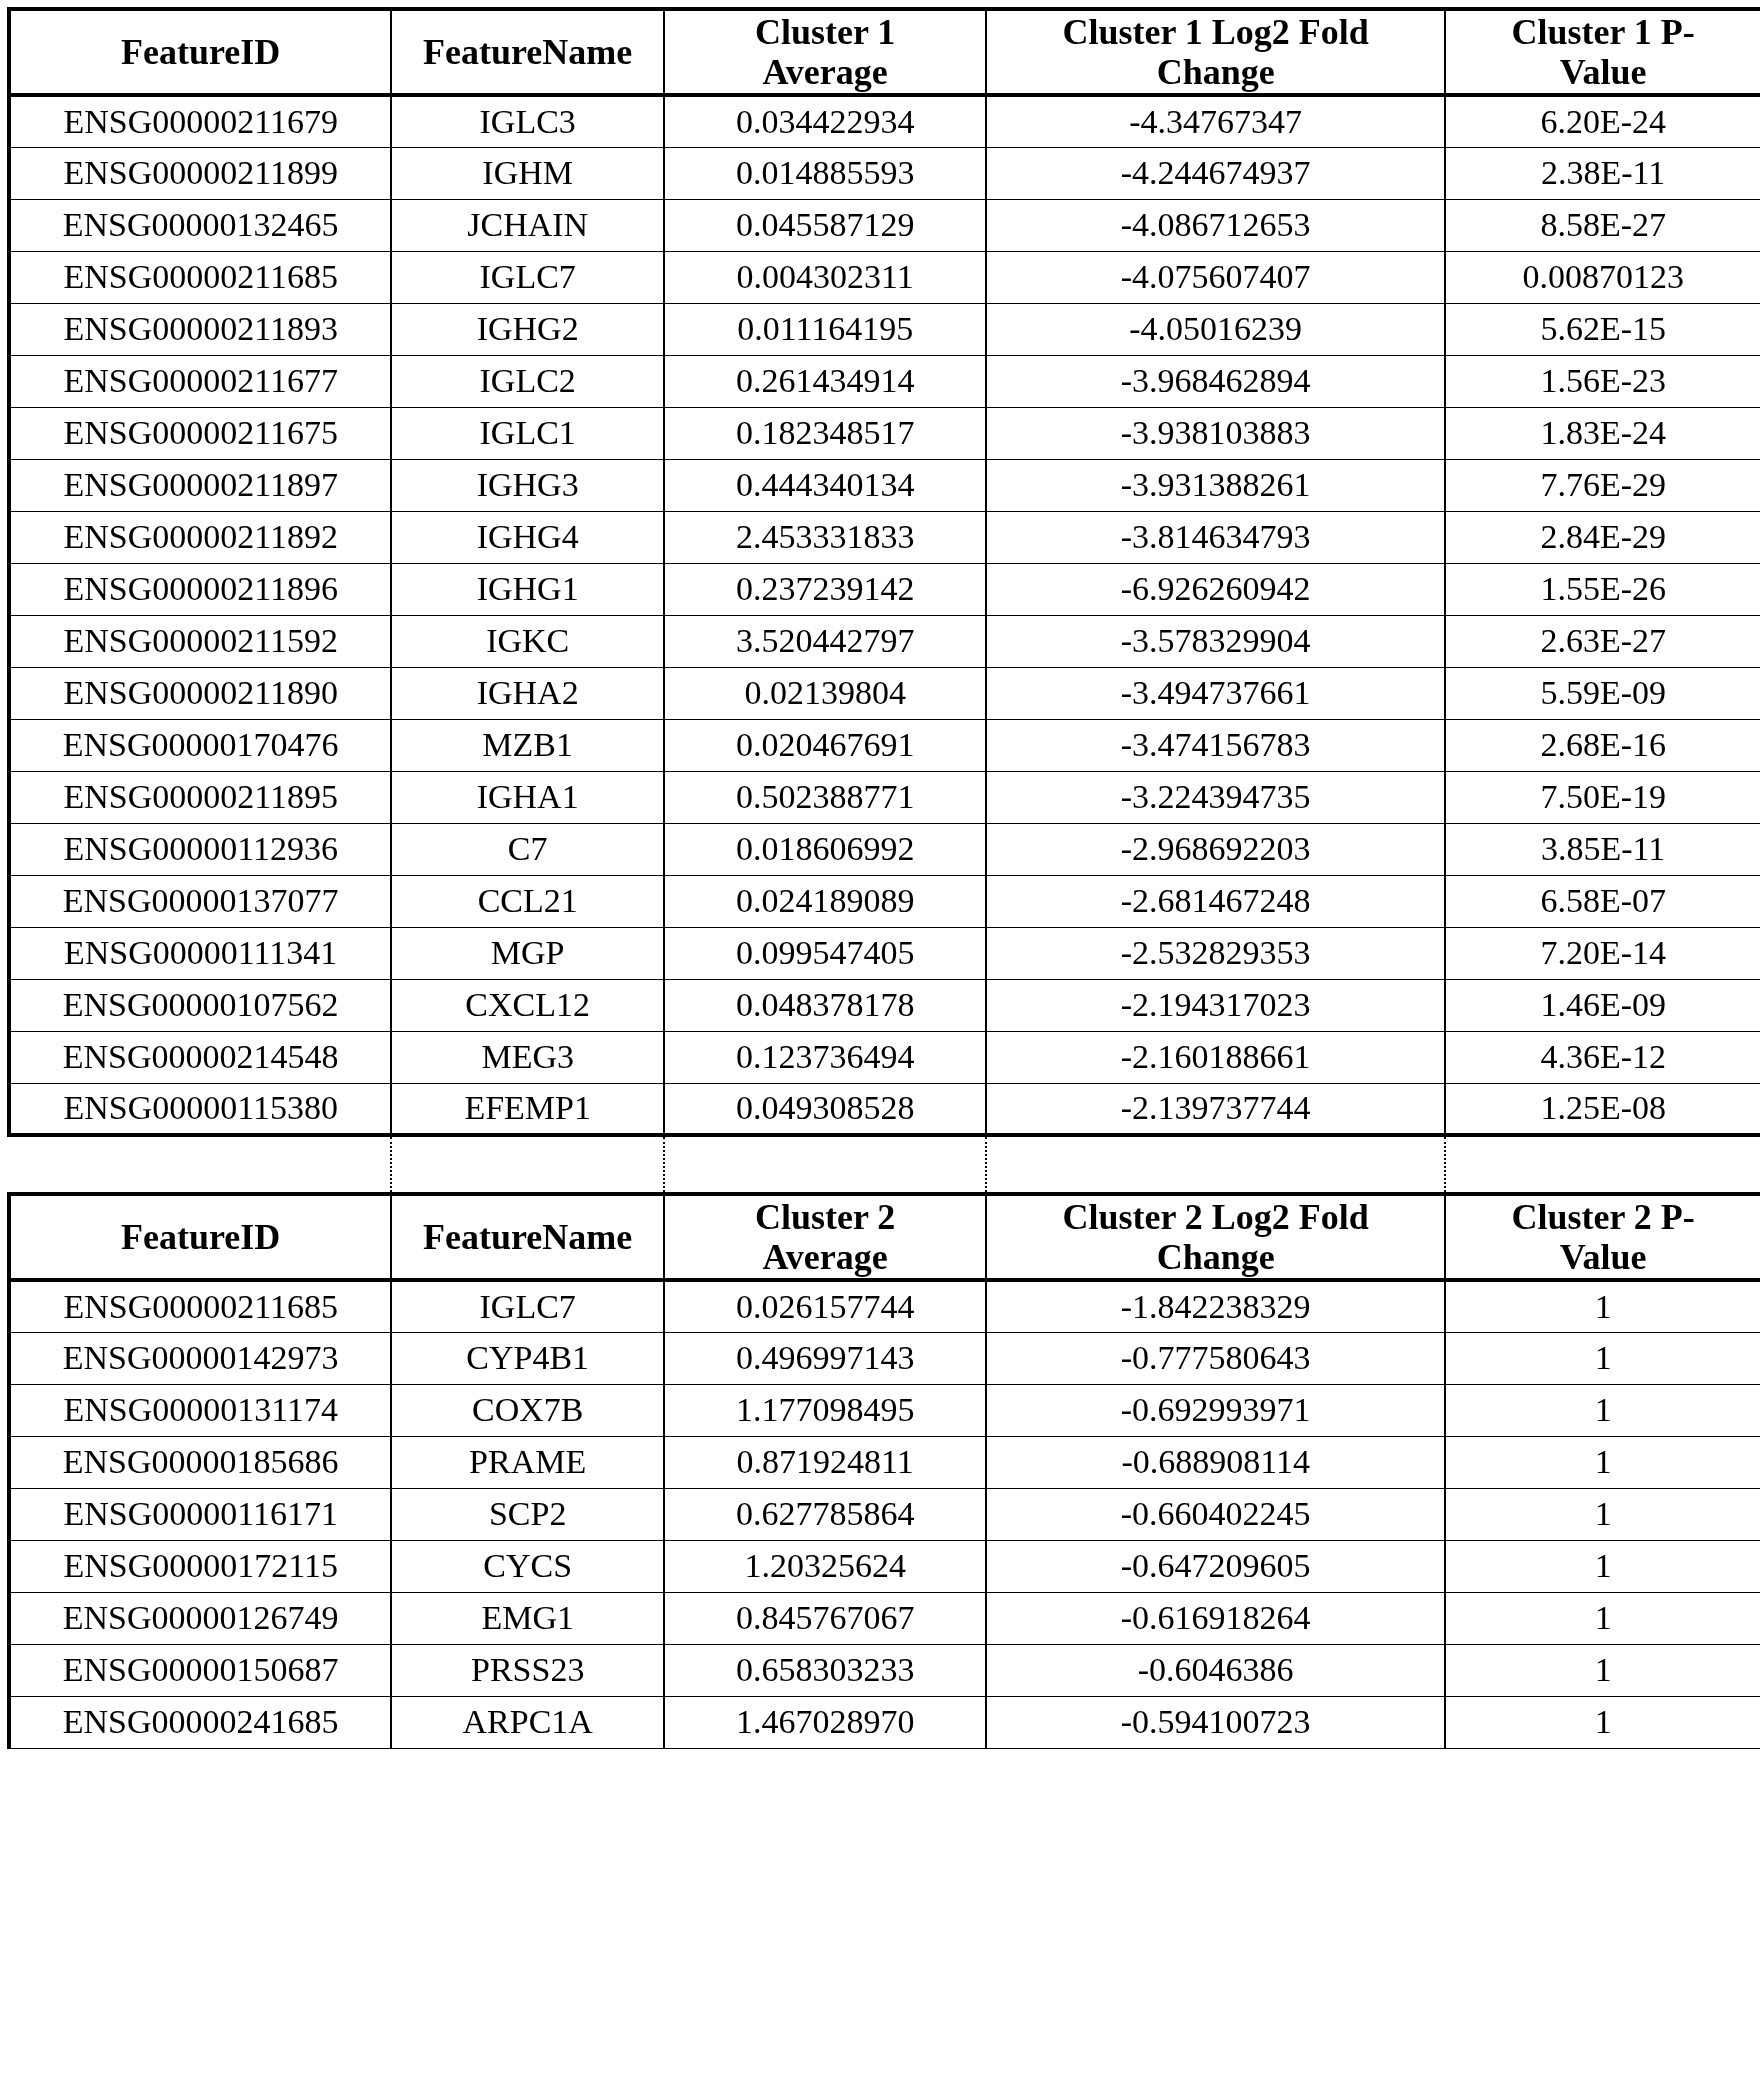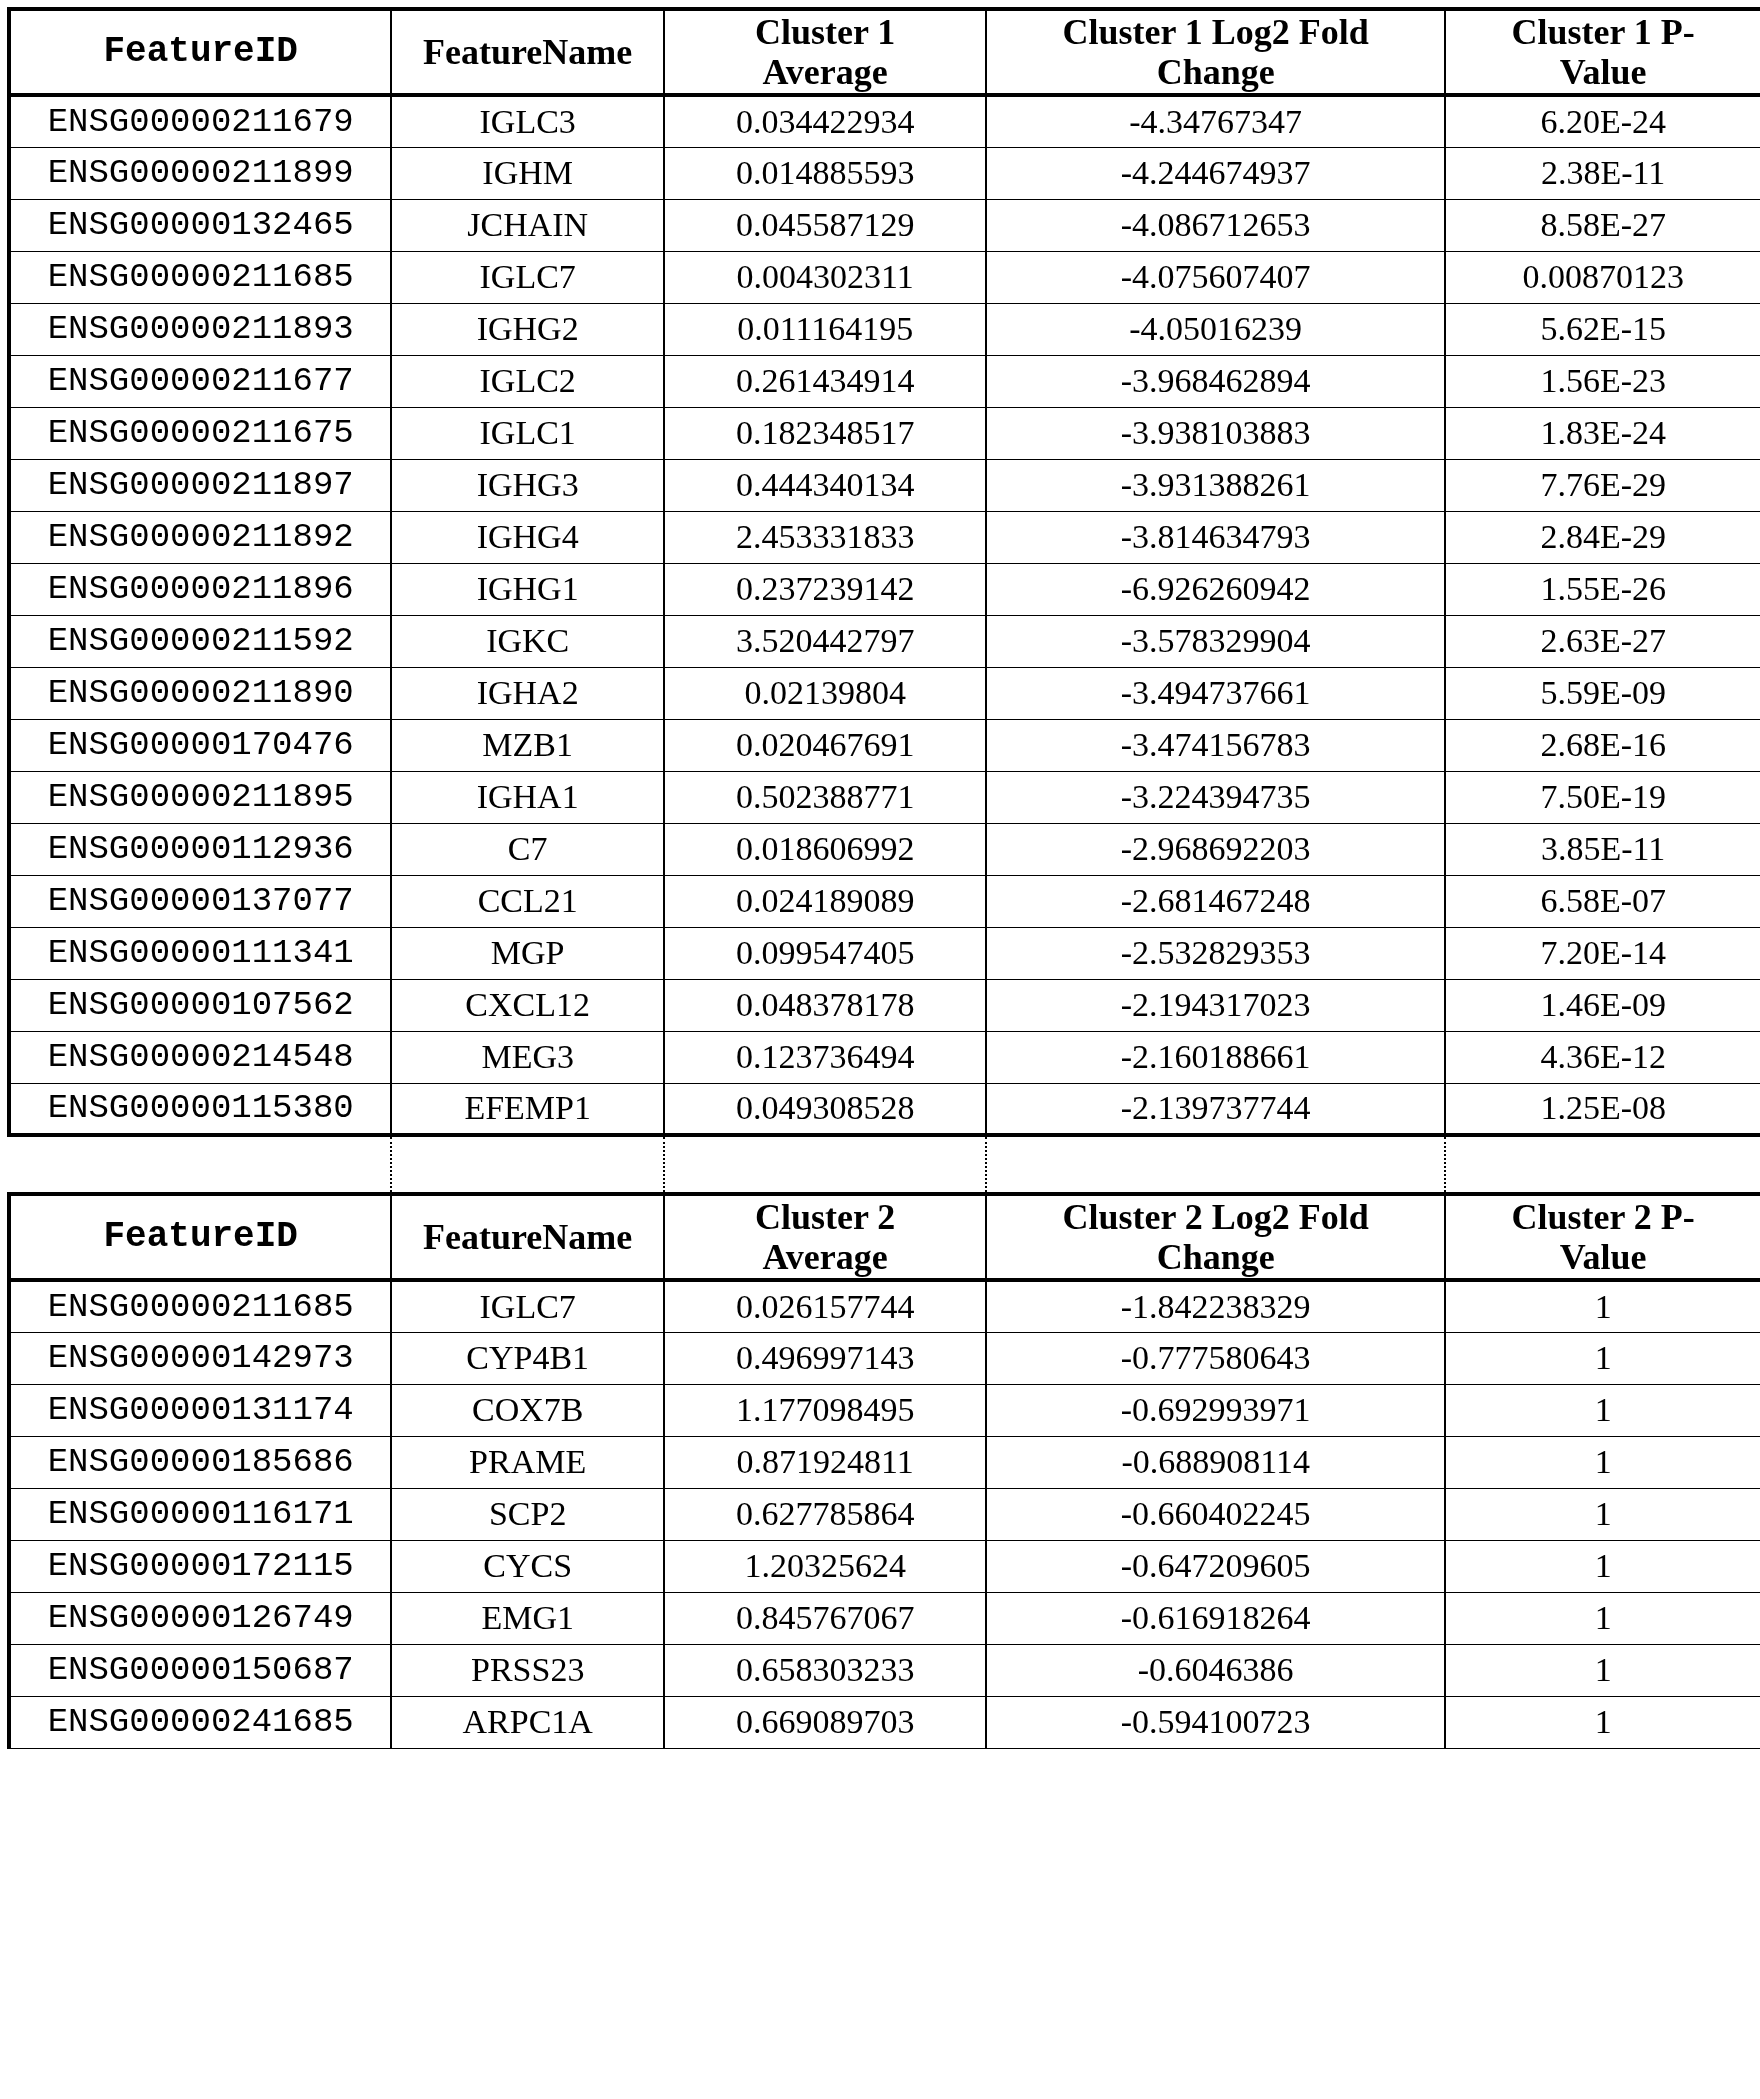--- a/index.html
+++ b/index.html
@@ -80,21 +80,21 @@
     border-right: 2.7px dotted #000;
     border-top: 4.5px solid #000;
     border-bottom: 4.5px solid #000;
     background: #fff;
   }
   tr.spacer-row > td.edge-left  { border-left: 0; }
   tr.spacer-row > td.edge-right { border-right: 0; }
 
   
   tr.header-row > th.first-col,
-  tr.data-row   > td.first-col { border-left: 4.5px solid #000; font-family: Liberation Mono, monospace; }
+  tr.data-row   > td.first-col { border-left: 4.5px solid #000; }
   tr.header-row > th.last-col,
   tr.data-row   > td.last-col  { border-right: 4.5px solid #000; }
 
   tr.top-edge > th { border-top: 4.5px solid #000; }
 </style>
 </head>
 <body>
 
 <div class="page">
   <table class="grid">
@@ -337,20 +337,20 @@
         <tr class="data-row">
           <td class="first-col">ENSG00000150687</td>
           <td>PRSS23</td>
           <td>0.658303233</td>
           <td>-0.6046386</td>
           <td class="last-col">1</td>
         </tr>
         <tr class="data-row">
           <td class="first-col">ENSG00000241685</td>
           <td>ARPC1A</td>
-          <td>0.669089703</td>
+          <td>1.467028970</td>
           <td>-0.594100723</td>
           <td class="last-col">1</td>
         </tr>
       </tbody>
   </table>
 </div>
 
 
 </body></html>

